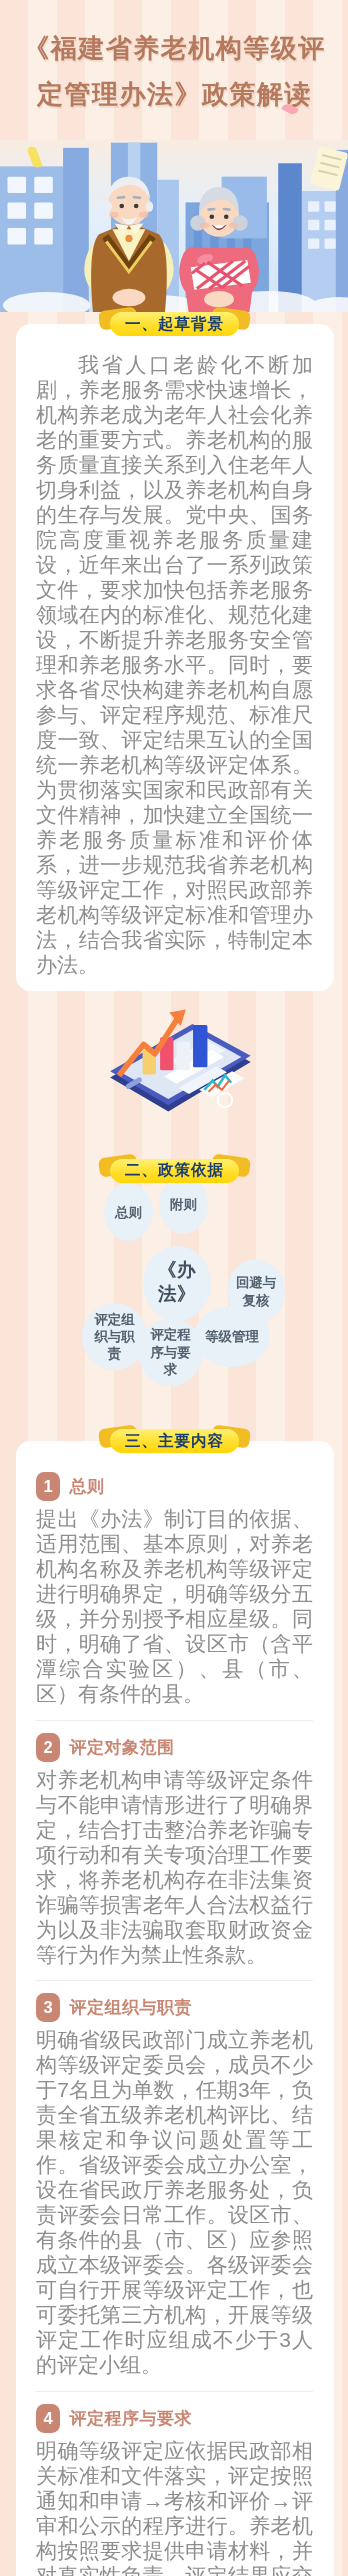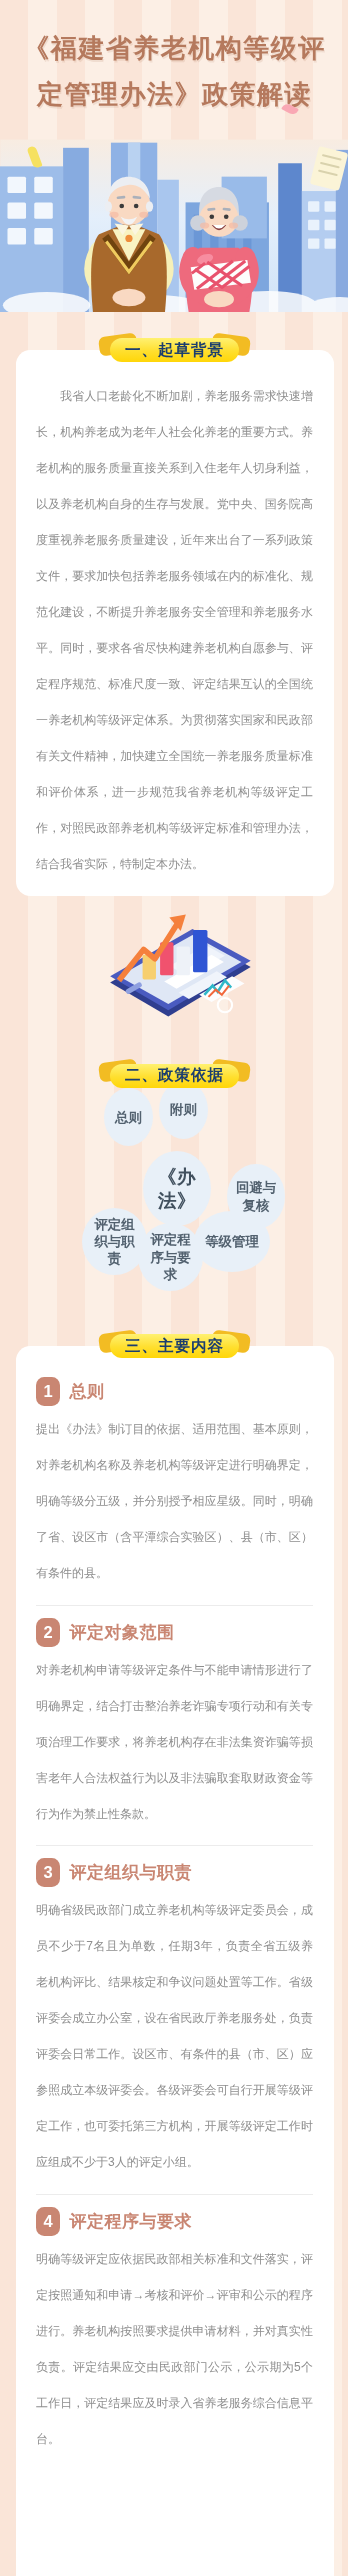--- a/index.html
+++ b/index.html
@@ -30,21 +30,21 @@
     background:#f2bc23; border-radius:6.2px; }
   .banner::before { left:-11.3px; transform:rotate(-8deg); }
   .banner::after  { right:-11.3px; transform:rotate(8deg); }
   .banner .front { position:absolute; inset:0; z-index:1; border-radius:12.4px;
     background:linear-gradient(180deg,#fff172 0%,#ffdf2e 55%,#ffd608 100%);
     display:flex; align-items:center; justify-content:center;
     font-size:15.5px; font-weight:bold; color:#1c3e6e; letter-spacing:1px; }
   
   .card { position:relative; background:#fff; border-radius:14.4px; margin-left:15.5px; margin-right:15.5px;
     padding:28px 20.6px 14.4px; }
-  .body-text { font-size:12px; line-height:36px; color:#8e8e8e; text-align:justify; }
+  .body-text { font-size:21px; line-height:25px; color:#8e8e8e; text-align:justify; }
   .indent { text-indent:2em; }
   .card-s1 { min-height:372px; }
   .card-s2 { min-height:268px; padding-bottom:10.3px; }
   .card-s3 { min-height:1546px; padding-top:31px; }
   .ref-item { margin-bottom:23px; }
   .ref-item:last-child { margin-bottom:0; }
   
   .tablet-wrap { height:135px; margin-top:2.6px; text-align:center; }
   
   .bubbles { position:relative; height:206px; margin-top:10.3px; }
@@ -52,21 +52,21 @@
     display:flex; align-items:center; justify-content:center; text-align:center;
     color:#52616f; font-weight:bold; font-size:13.4px; line-height:1.3; padding:4.1px 7.2px; }
   .bubble-center { font-size:18.5px; color:#41505e; letter-spacing:0.5px; }
   
   .item-head { display:flex; align-items:center; gap:9.3px; margin-bottom:5.2px; }
   .badge { flex:0 0 auto; width:24px; height:29px; border-radius:8.2px; background:#c98672;
     color:#fff; font-size:16.5px; font-weight:bold; display:flex; align-items:center; justify-content:center; }
   .item-title { font-size:17px; font-weight:bold; color:#c98672; letter-spacing:0.5px; }
   .divider { height:0.5px; background:#ececec; margin:13.4px 0 12.4px; }
   
-  .sec-1 .banner { margin-top:26px; }
+  .sec-1 .banner { }
   .sec-2 .banner { margin-top:30px; }
   .sec-3 .banner { margin-top:42px; }
 </style>
 </head>
 <body>
 
 <div class="page">
 
   <header class="hero">
     <div class="title title-l2">定管理办法》政策解读</div>
@@ -217,21 +217,21 @@
 
   <section class="sec-2">
     <div class="banner">
       <div class="front">二、政策依据</div>
     </div>
   </section>
 
   <div class="bubbles">
     <div class="bubble" style="left:104px;top:2.1px;width:49px;height:58px;">总则</div>
     <div class="bubble" style="left:159px;top:-5.2px;width:49px;height:58px;">附则</div>
-    <div class="bubble bubble-center" style="left:143px;top:65px;width:68px;height:75px;">《办法》</div>
+    <div class="bubble bubble-center" style="left:143px;top:65px;width:68px;height:75px;font-family:Liberation Mono, monospace;">《办法》</div>
     <div class="bubble" style="left:227px;top:78px;width:58px;height:65px;">回避与复核</div>
     <div class="bubble" style="left:82px;top:122px;width:65px;height:67px;">评定组织与职责</div>
     <div class="bubble" style="left:138px;top:137px;width:65px;height:68px;">评定程序与要求</div>
     <div class="bubble" style="left:194px;top:125px;width:76px;height:61px;">等级管理</div>
   </div>
 
   <section class="sec-3">
     <div class="banner">
       <div class="front">三、主要内容</div>
     </div>

